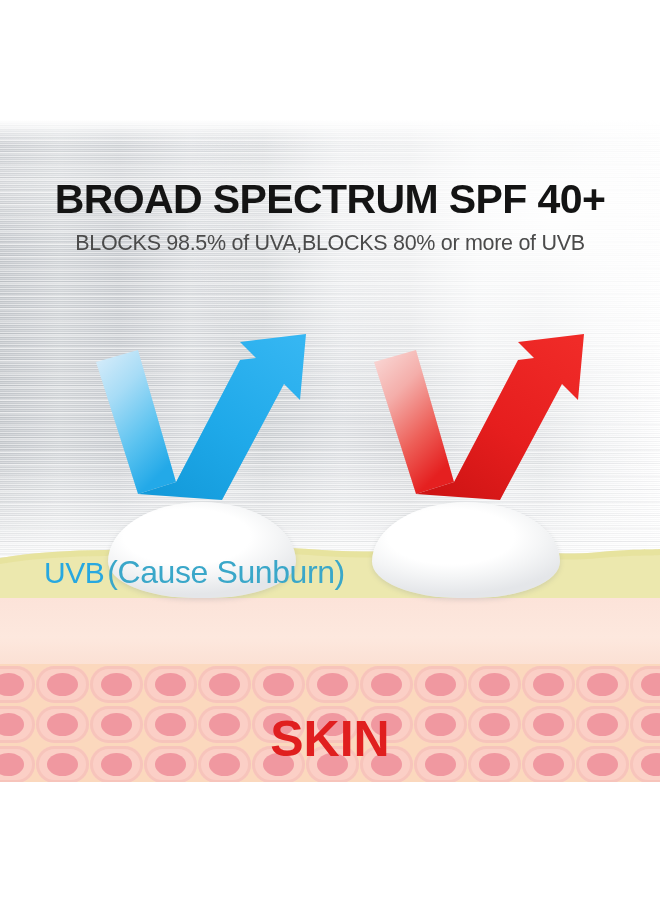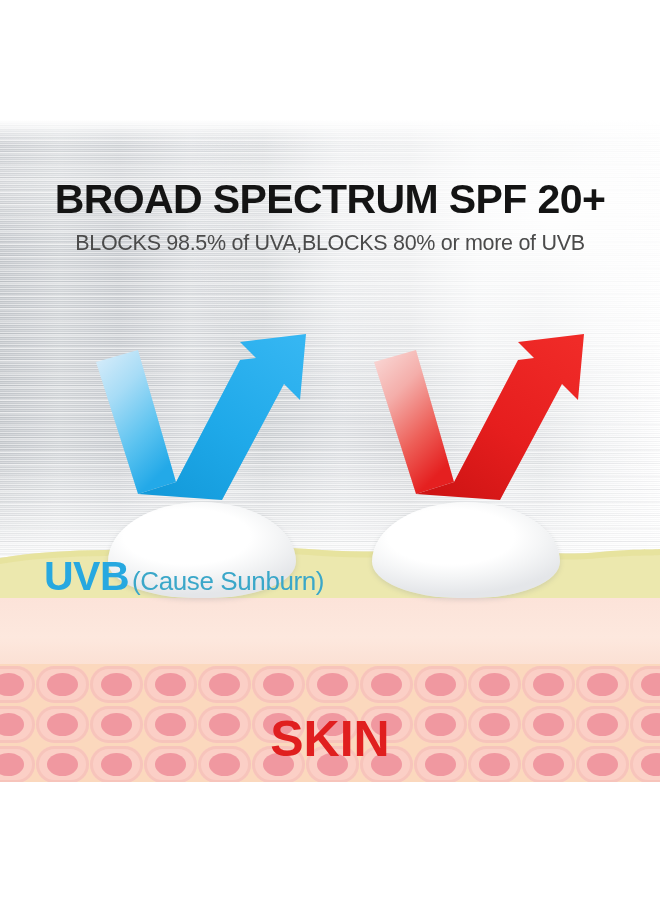--- a/index.html
+++ b/index.html
@@ -230,27 +230,27 @@
   .uv-caption {
     position: absolute;
     top: 556px;
     z-index: 12;
     white-space: nowrap;
     line-height: 1;
   }
   .uv-caption.uvb { left: 44px; }
   .uv-caption.uva { left: 372px; }
   .uv-code {
-    font-size: 41px;
-    font-weight: bold;
+    font-size: 30px;
+    font-weight: normal;
     letter-spacing: -0.5px;
     vertical-align: baseline;
   }
   .uv-desc {
-    font-size: 26px;
+    font-size: 32px;
     font-weight: 400;
     letter-spacing: -0.4px;
     margin-left: 3px;
     vertical-align: baseline;
   }
   .uvb .uv-code { color: #27a8e0; }
   .uvb .uv-desc { color: #3aa7c9; }
   .uva .uv-code { color: #dd1f1f; }
   .uva .uv-desc { color: #d4392f; }
 </style>
@@ -261,21 +261,21 @@
 
   <div class="metal-panel">
     <div class="metal-base"></div>
     <div class="metal-lines"></div>
     <div class="metal-lines2"></div>
     <div class="metal-sheen"></div>
     <div class="metal-topfade"></div>
   </div>
 
   <div class="headline-wrap">
-    <div class="headline">BROAD SPECTRUM SPF 20+</div>
+    <div class="headline">BROAD SPECTRUM SPF 40+</div>
     <div class="subline">BLOCKS 98.5% of UVA,BLOCKS 80% or more of UVB</div>
   </div>
 
   <div class="arrow blue">
     <svg width="250" height="200" viewBox="0 0 250 200" xmlns="http://www.w3.org/2000/svg">
       <defs>
         <linearGradient id="gBlueIn" x1="0" y1="0" x2="0.55" y2="1">
           <stop offset="0%" stop-color="#DCEEFA"></stop>
           <stop offset="35%" stop-color="#A7DCF6"></stop>
           <stop offset="70%" stop-color="#5CC3F0"></stop>

